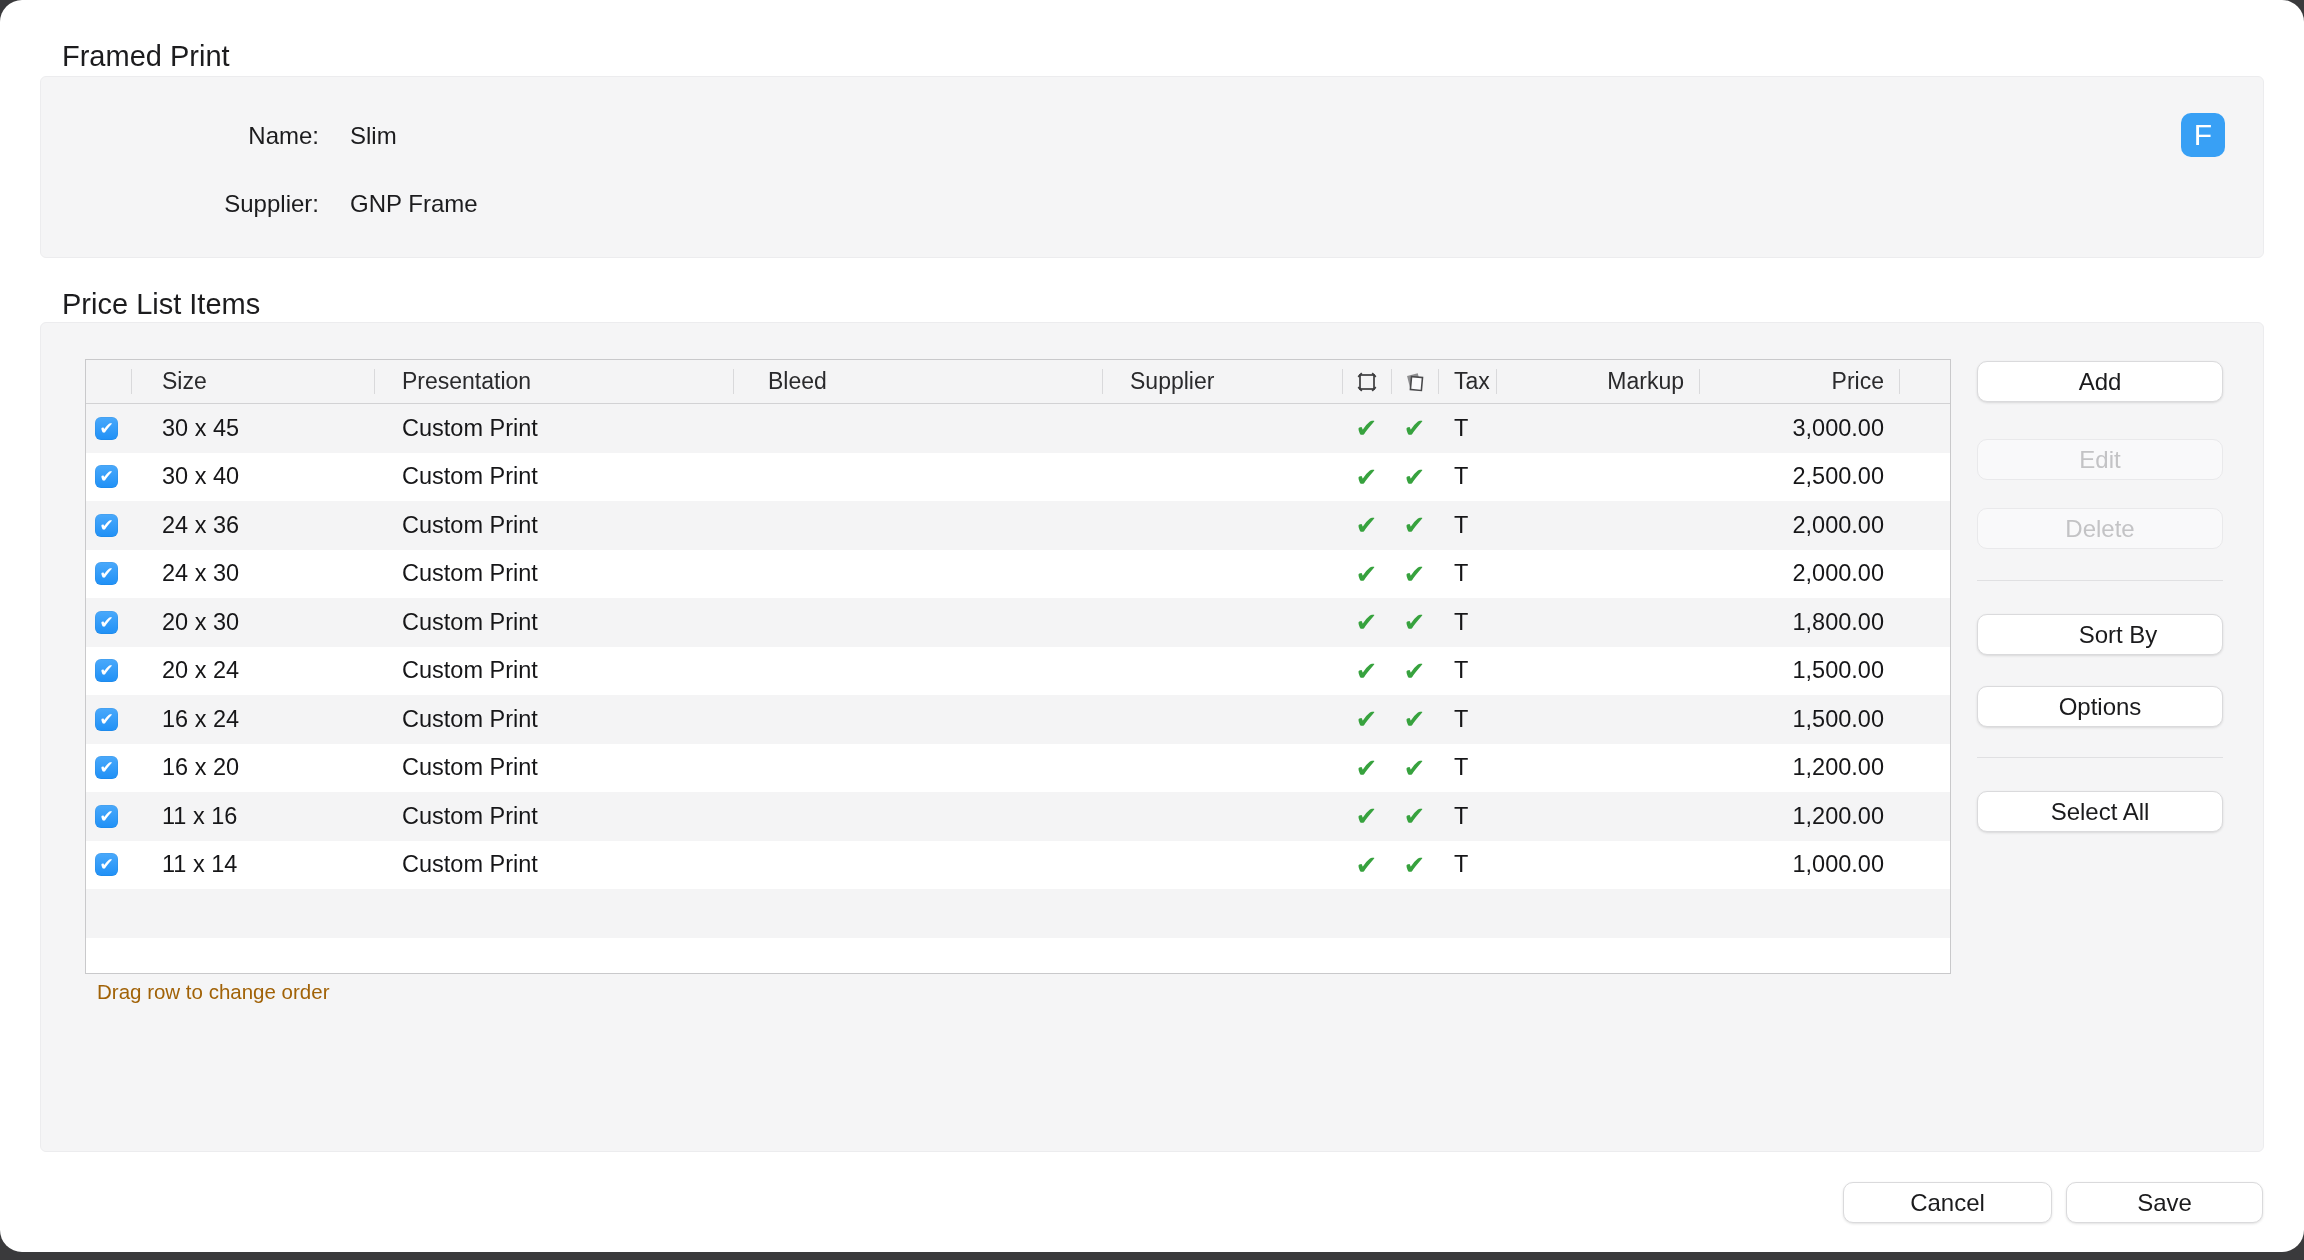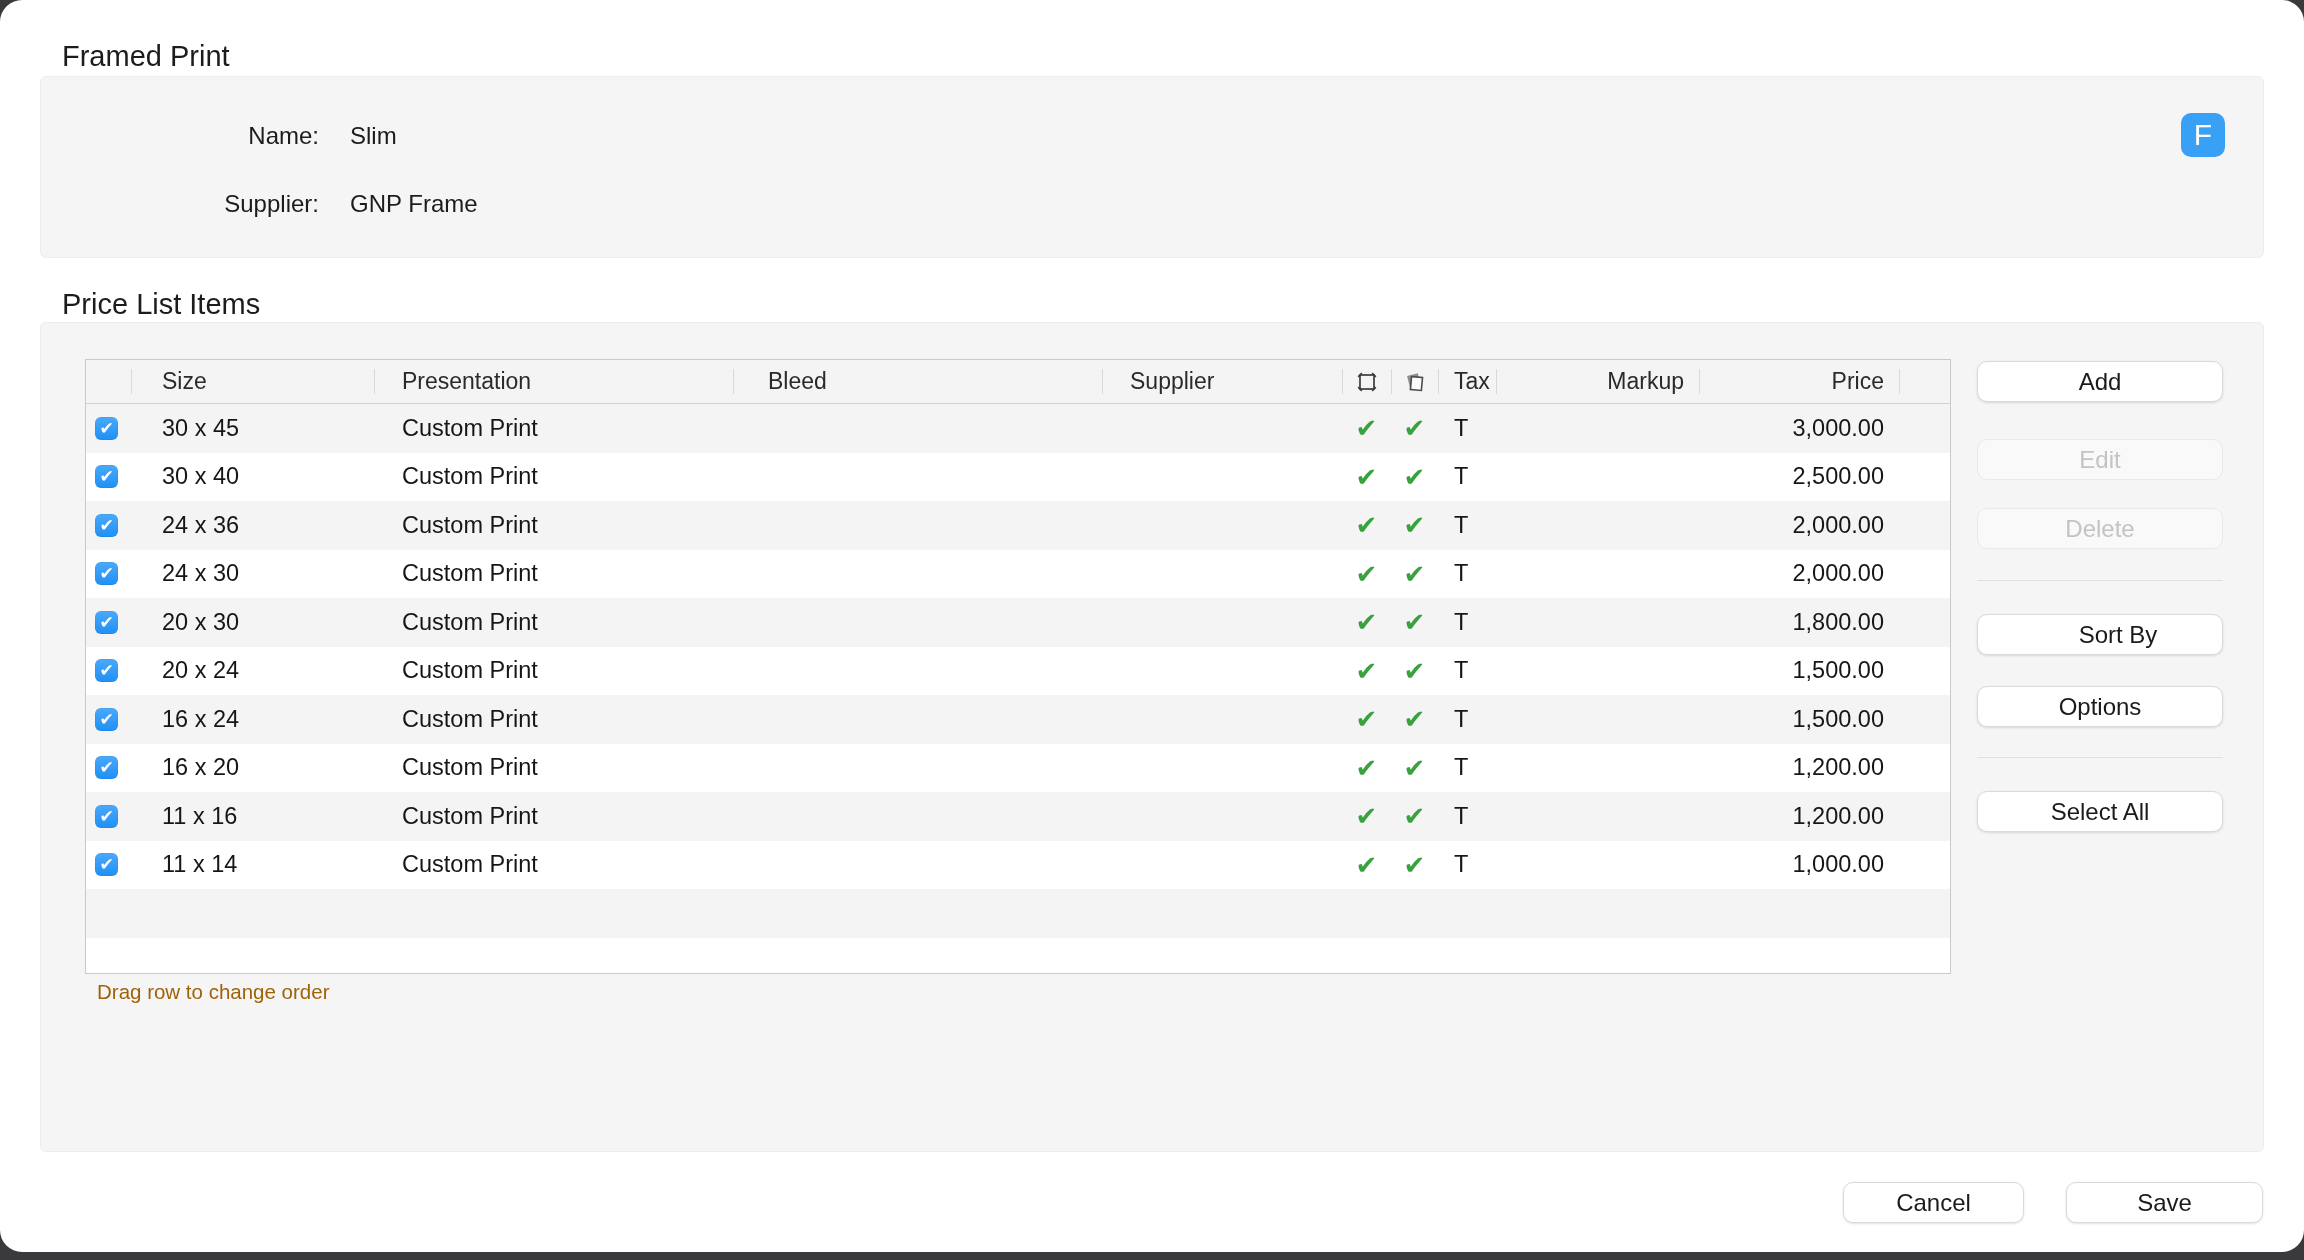--- a/index.html
+++ b/index.html
@@ -102,21 +102,21 @@
   
   .fbtn{
     position:absolute;top:1182px;height:41px;
     border-radius:10px;background:#fff;
     border:1px solid #dadadc;
     box-shadow:0 1px 2.5px rgba(0,0,0,0.12);
     font-size:24px;color:#1b1b1d;
     display:flex;align-items:center;justify-content:center;
     box-sizing:border-box;
   }
-  .fbtn-cancel{left:1843px;width:181px;text-align:right;}
+  .fbtn-cancel{left:1843px;width:209px;text-align:right;}
   .fbtn-save{left:2066px;width:197px;}
 
   .hicon{display:flex;align-items:center;justify-content:center;width:100%;}
 </style>
 </head>
 <body>
 
 <div class="win">
 
   <div class="section-label" style="top:40px;">Framed Print</div>

